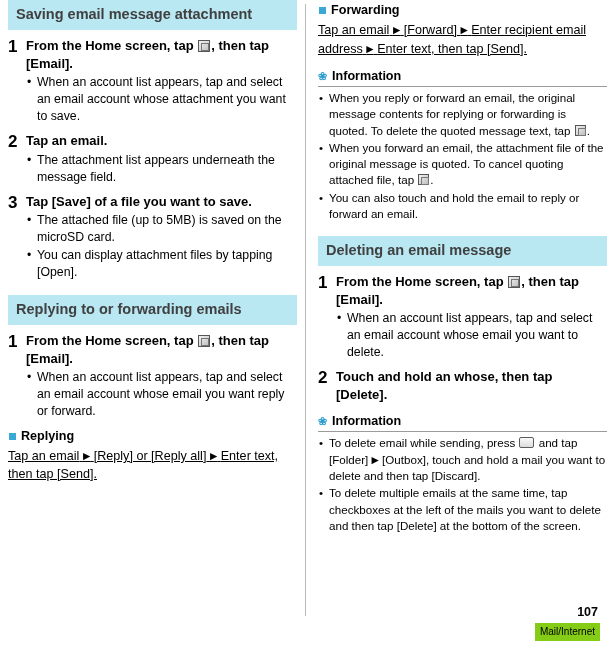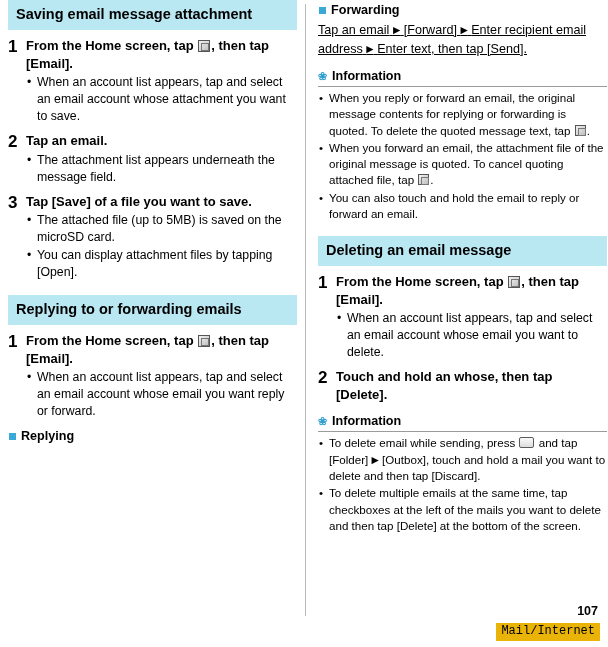--- a/index.html
+++ b/index.html
@@ -24,21 +24,21 @@
   .col-right { left: 318px; }
   .divider {
     position: absolute;
     left: 305px; top: 4px;
     width: 1px; height: 612px;
     background: #b9b9b9;
   }
   
   .sec-head {
     background: #b9e7f2;
-    color: #000000;
+    color: #404040;
     font-weight: bold;
     font-size: 14.5px;
     line-height: 19px;
     padding: 5px 8px 6px 8px;
     margin-bottom: 6px;
   }
   
   .step {
     display: flex;
     align-items: flex-start;
@@ -162,25 +162,24 @@
   }
   .pagenum {
     font-size: 12.5px;
     font-weight: bold;
     line-height: 14px;
     margin-bottom: 2px;
     margin-right: 2px;
   }
   .footer-tag {
     display: inline-block;
-    background: #eab308;
-    font-size: 12px;
+    background: #84cc16;
+    font-size: 10px;
     line-height: 13px;
     padding: 2px 5px 3px 5px;
-    font-family: Liberation Mono, monospace;
   }
   .sec-gap { height: 14px; }
 </style>
 </head>
 <body>
 
 <div class="page">
 
   <div class="divider"></div>
 
@@ -233,20 +232,27 @@
           <span>From the Home screen, tap</span>
           <span class="glyph"></span><span>, then tap [Email].</span>
         </div>
         <ul class="bullets">
           <li>When an account list appears, tap and select an email account whose email you want reply or forward.</li>
         </ul>
       </div>
     </div>
 
     <div class="subhead">Replying</div>
+    <div class="para">
+      <span>Tap an email</span>
+      <span class="arrow">▶</span>
+      <span>[Reply] or [Reply all]</span>
+      <span class="arrow">▶</span>
+      <span>Enter text, then tap [Send].</span>
+    </div>
 
   </div>
 
   <div class="col col-right">
 
     <div class="subhead" style="margin-top:2px;">Forwarding</div>
     <div class="para">
       <span>Tap an email</span>
       <span class="arrow">▶</span>
       <span>[Forward]</span>

